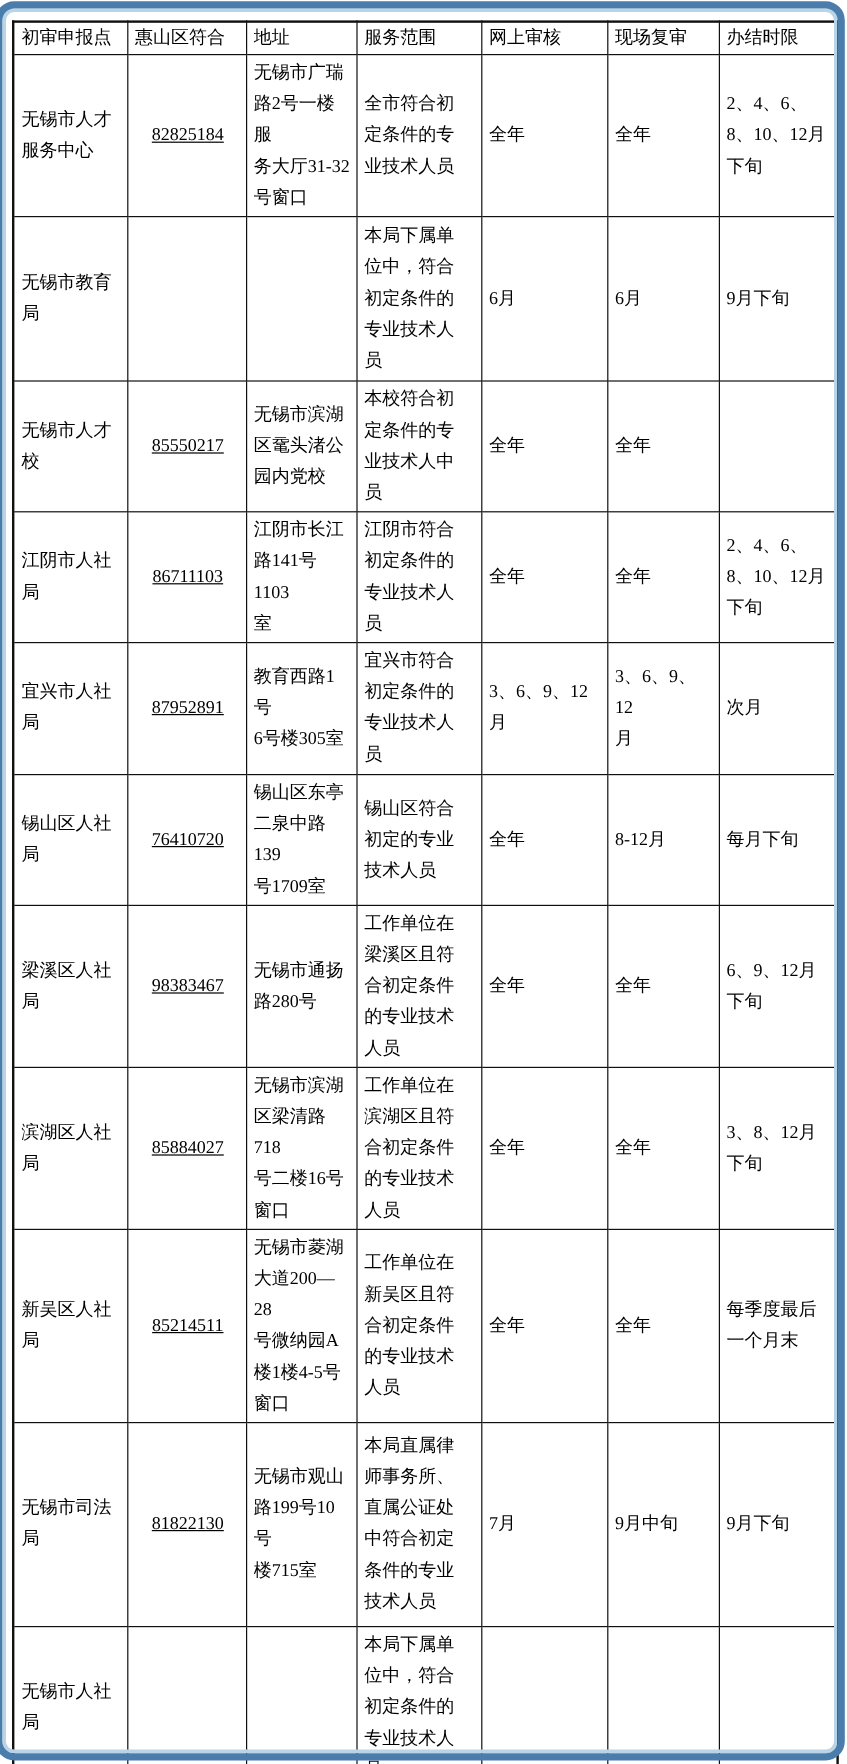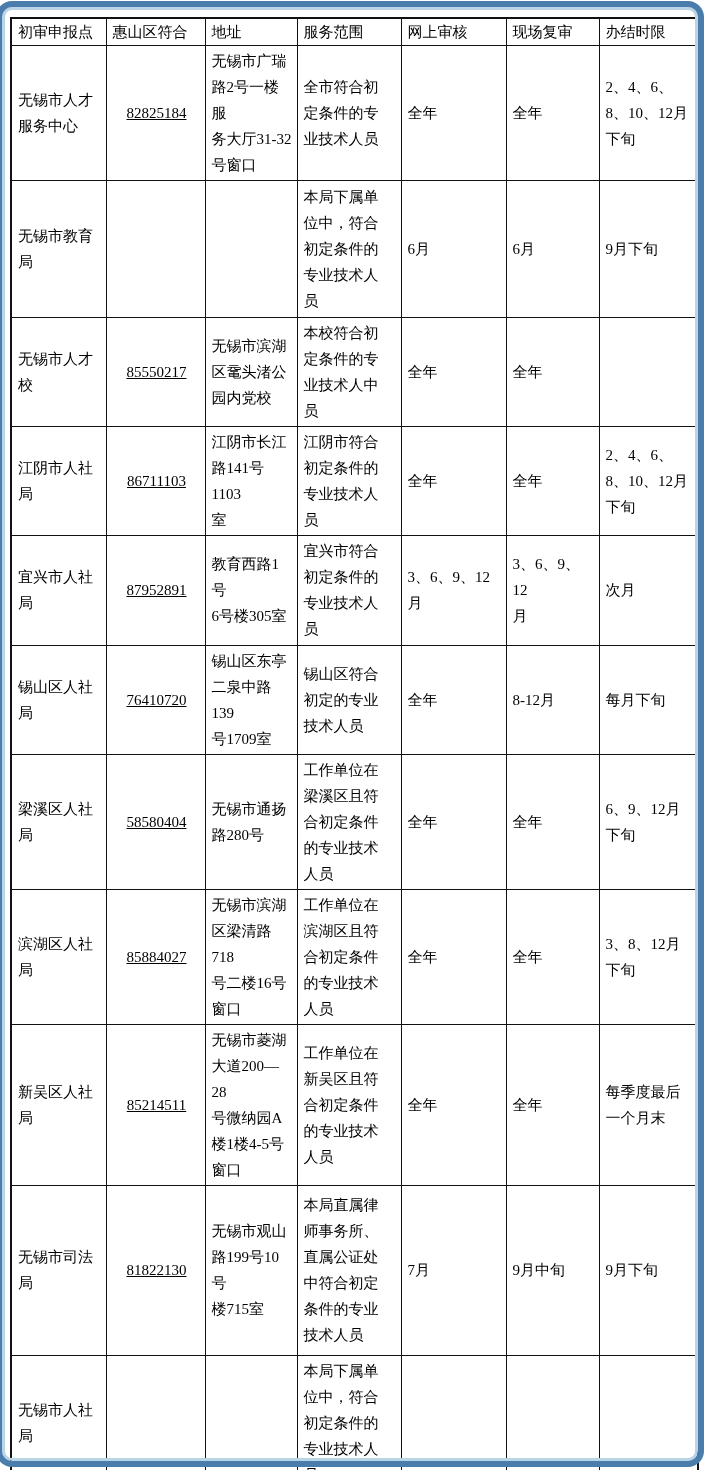--- a/index.html
+++ b/index.html
@@ -190,21 +190,21 @@
         <td class="col-scope">锡山区符合
 初定的专业
 技术人员</td>
         <td class="col-online">全年</td>
         <td class="col-onsite">8-12月</td>
         <td class="col-deadline">每月下旬</td>
       </tr>
       <tr style="height: 131px;">
         <td class="col-name">梁溪区人社
 局</td>
-        <td class="col-phone">58580404</td>
+        <td class="col-phone">98383467</td>
         <td class="col-address">无锡市通扬
 路280号</td>
         <td class="col-scope">工作单位在
 梁溪区且符
 合初定条件
 的专业技术
 人员</td>
         <td class="col-online">全年</td>
         <td class="col-onsite">全年</td>
         <td class="col-deadline">6、9、12月

